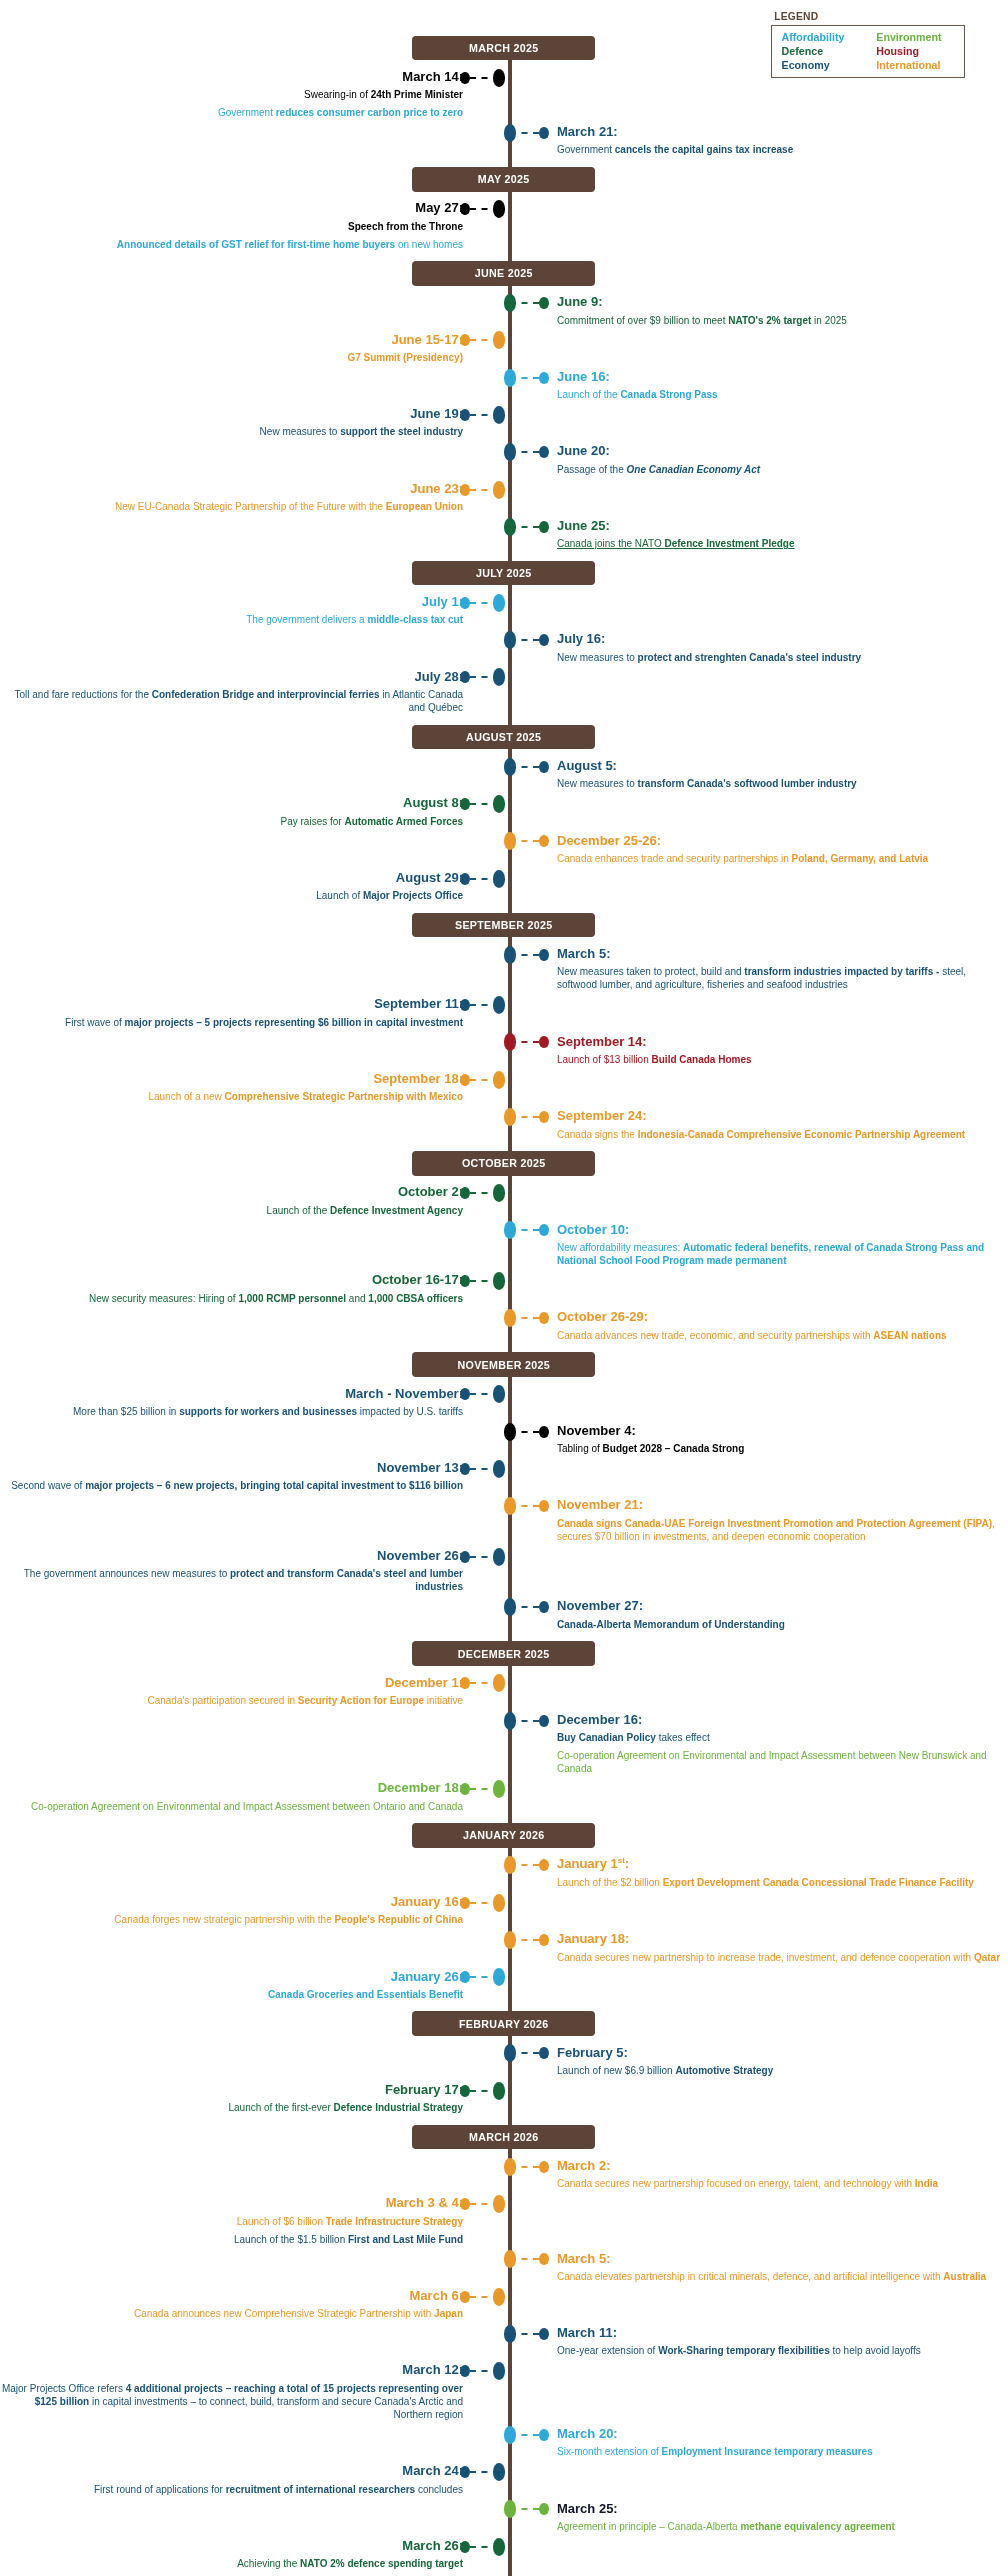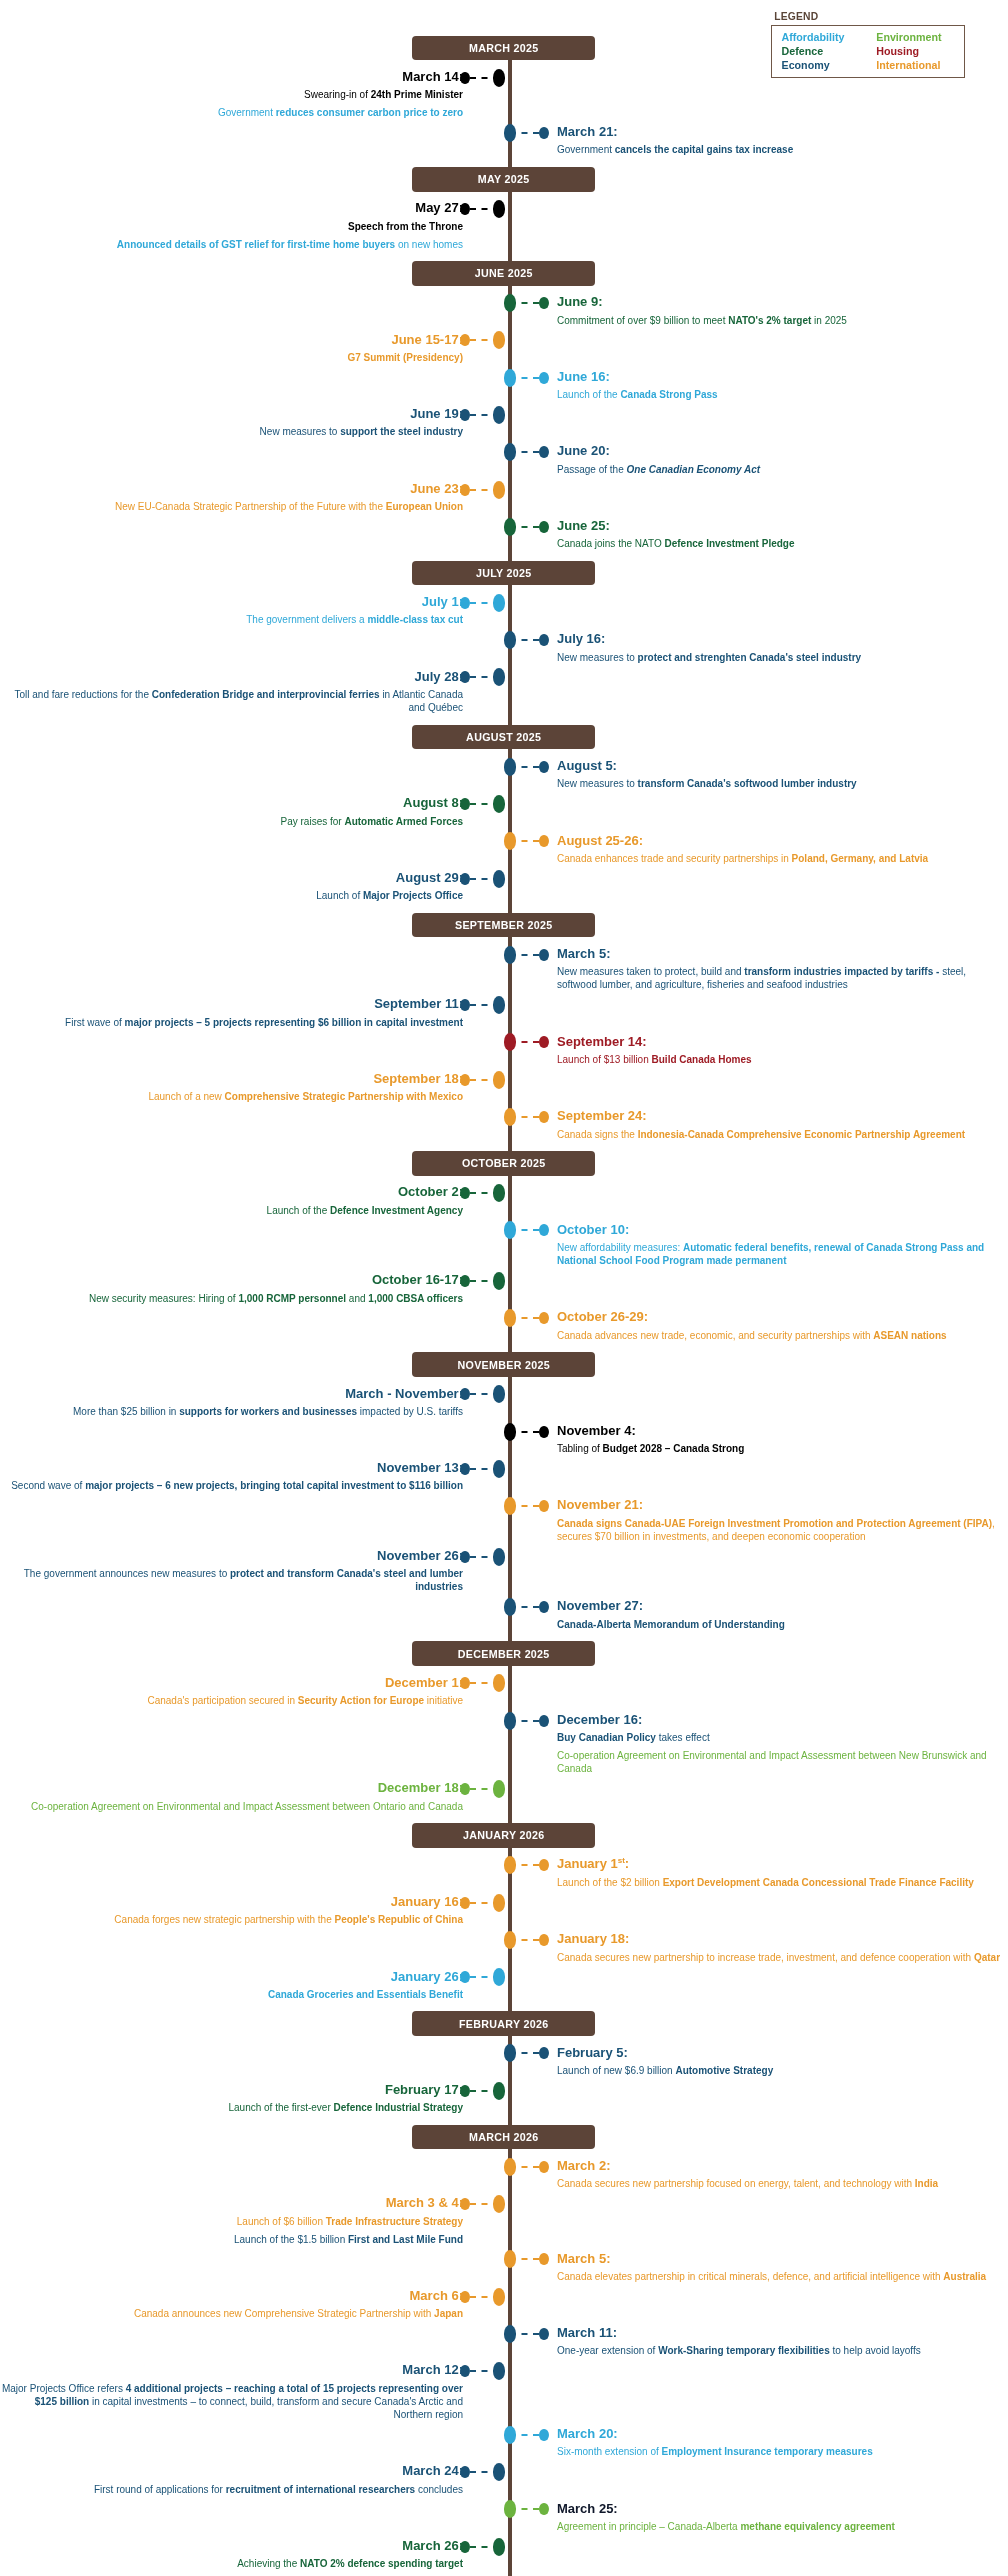--- a/index.html
+++ b/index.html
@@ -214,21 +214,21 @@
         <div class="connector left" style="color: rgb(232, 153, 43);">
           <span class="enddot" style="background: rgb(232, 153, 43);"></span>
           <span class="dashes"></span>
           <span class="hub" style="background: rgb(232, 153, 43);"></span>
         </div>
       </div>
       <div class="event">
         <div class="side-left empty"></div>
         <div class="side-right">
           <div class="ev-date" style="color: rgb(23, 101, 58);">June 25:</div>
-          <p class="ev-desc" style="color: rgb(23, 101, 58);">Canada joins the NATO <b>Defence Investment Pledge</b></p>
+          <p class="ev-desc" style="color: rgb(23, 101, 58); text-decoration: underline;">Canada joins the NATO <b>Defence Investment Pledge</b></p>
         </div>
         <div class="connector right" style="color: rgb(23, 101, 58);">
           <span class="enddot" style="background: rgb(23, 101, 58);"></span>
           <span class="dashes"></span>
           <span class="hub" style="background: rgb(23, 101, 58);"></span>
         </div>
       </div>
       <div class="month-row">
         <div class="month-pill" style="background: rgb(92, 68, 56);">JULY 2025</div>
       </div>
@@ -291,21 +291,21 @@
         <div class="side-right empty"></div>
         <div class="connector left" style="color: rgb(23, 101, 58);">
           <span class="enddot" style="background: rgb(23, 101, 58);"></span>
           <span class="dashes"></span>
           <span class="hub" style="background: rgb(23, 101, 58);"></span>
         </div>
       </div>
       <div class="event">
         <div class="side-left empty"></div>
         <div class="side-right">
-          <div class="ev-date" style="color: rgb(232, 153, 43);">August 25-26:</div>
+          <div class="ev-date" style="color: rgb(232, 153, 43);">December 25-26:</div>
           <p class="ev-desc" style="color: rgb(232, 153, 43);">Canada enhances trade and security partnerships in <b>Poland, Germany, and Latvia</b></p>
         </div>
         <div class="connector right" style="color: rgb(232, 153, 43);">
           <span class="enddot" style="background: rgb(232, 153, 43);"></span>
           <span class="dashes"></span>
           <span class="hub" style="background: rgb(232, 153, 43);"></span>
         </div>
       </div>
       <div class="event">
         <div class="side-left">

